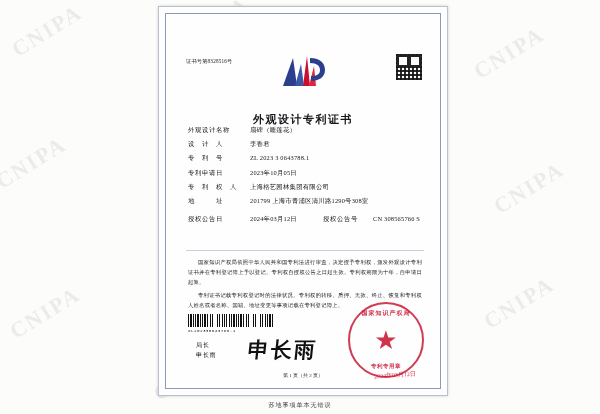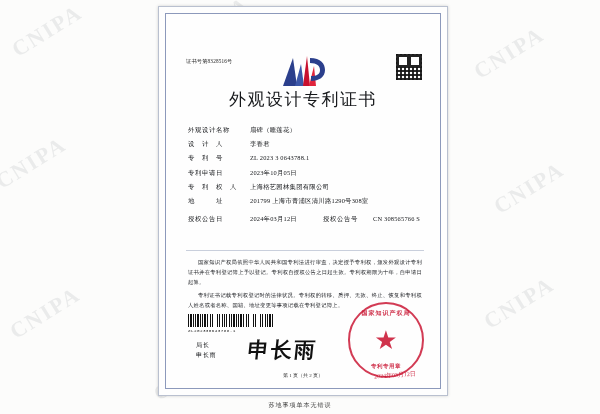--- a/index.html
+++ b/index.html
@@ -85,25 +85,25 @@
   
   .emblem {
     position: absolute;
     top: 38px; left: 50%;
     transform: translateX(-50%);
     width: 52px; height: 38px;
   }
   
   .cert-title {
     position: absolute;
-    top: 74px; left: 0; right: 0;
+    top: 98px; left: 0; right: 0;
     text-align: center;
     font-family: "Liberation Serif", serif;
-    font-weight: 400;
-    font-size: 17px;
+    font-weight: 700;
+    font-size: 11px;
     letter-spacing: 1.5px;
     color: #15171a;
   }
   
   .fields {
     position: absolute;
     top: 112px; left: 22px; right: 18px;
   }
   .frow {
     display: flex;

